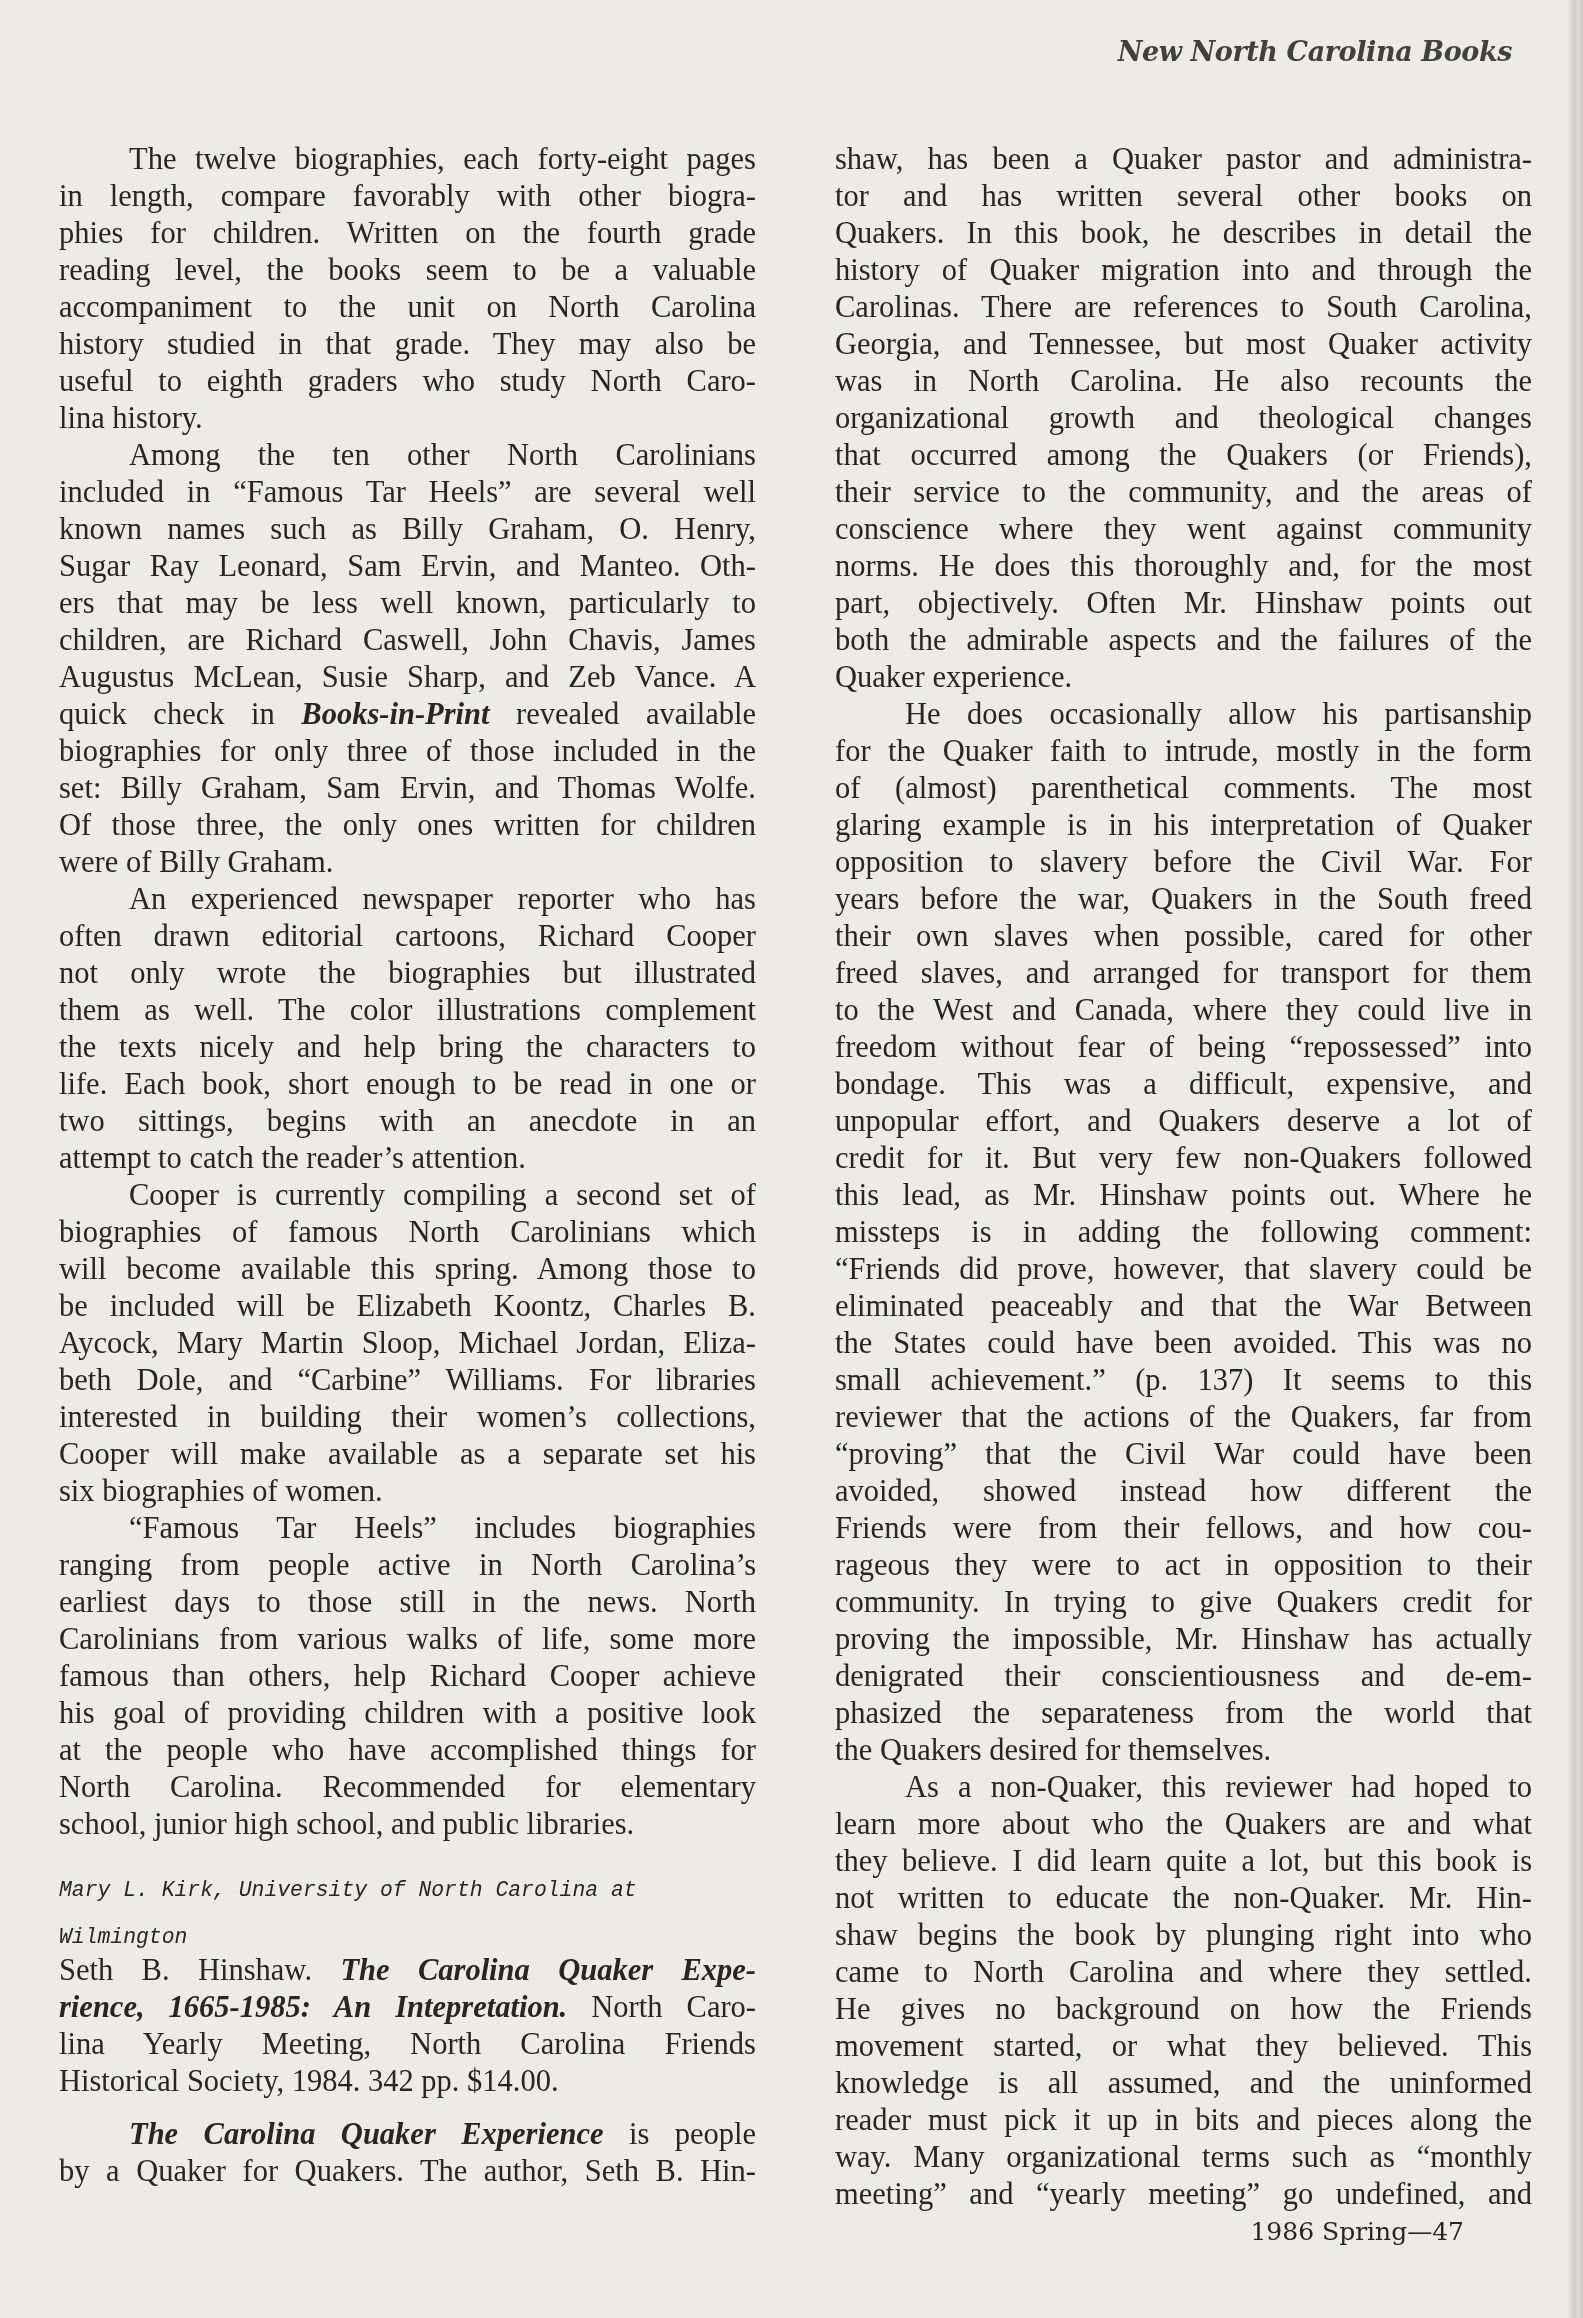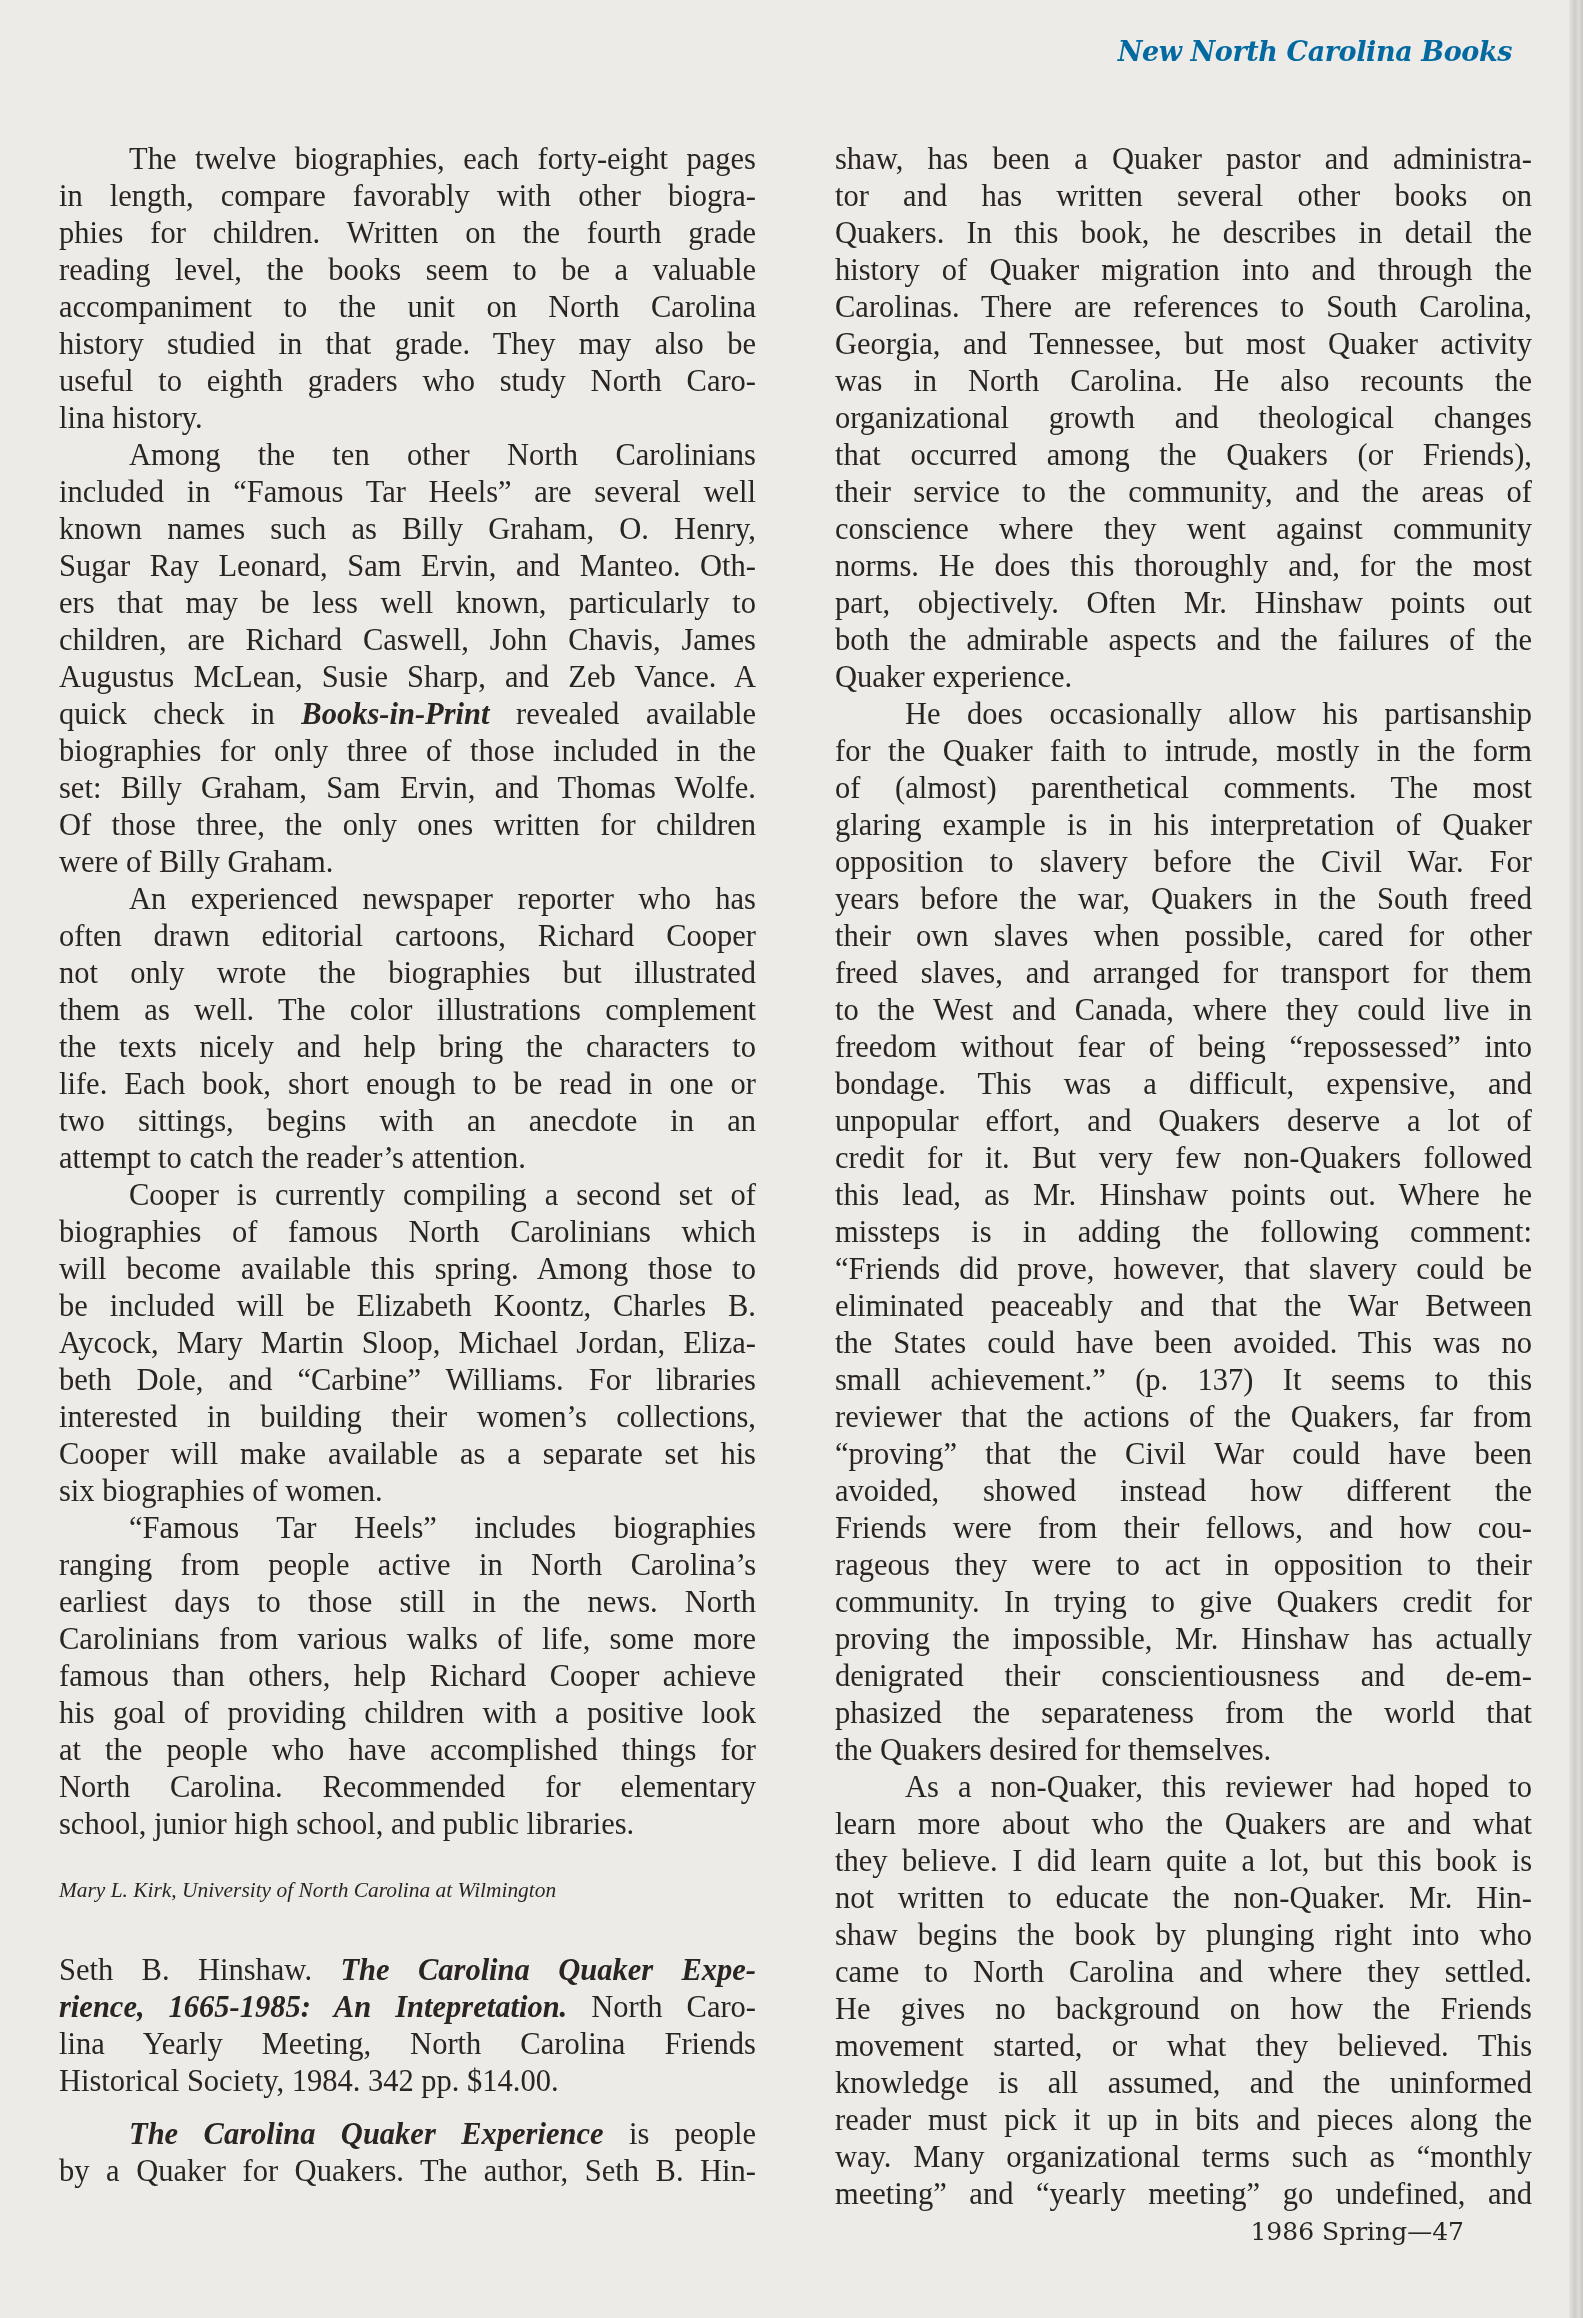--- a/index.html
+++ b/index.html
@@ -9,37 +9,37 @@
     font-family: "DejaVu Serif", "Liberation Serif", serif;
     color: #2a2422;
   }
   .page-edge {
     position: absolute; top: 0; right: 0; width: 14.2px; height: 2319px;
     background: linear-gradient(to right, #e4e3df, #cfcdc8 40%, #dcdbd6 70%, #c9c7c2);
   }
   .running-head {
     position: absolute; top: 36px; right: 71px;
     font-family: "DejaVu Serif", serif; font-weight: bold; font-style: italic;
-    font-size: 27px; color: #0369a1; letter-spacing: -0.4px;
+    font-size: 27px; color: #404040; letter-spacing: -0.4px;
   }
   .col { position: absolute; top: 97px; width: 697px; margin-top: 44px; }
   .col.left { left: 59px; }
   .col.right { left: 835px; }
   .line {
     display: block; height: 37px; line-height: 37px;
     font-family: "Liberation Serif", serif; font-size: 30.5px;
     text-align: justify; text-align-last: justify; white-space: nowrap;
     overflow: visible; transform-origin: left center;
   }
   .line.last { text-align-last: left; }
   .line.indent { text-indent: 70px; }
   .b-i { font-weight: bold; font-style: italic; }
   .byline {
     display: block; height: 47px; line-height: 47px; margin-top: 24px;
-    font-family: Liberation Serif, serif; font-style: italic; font-size: 21.4px;
+    font-family: Liberation Mono, monospace; font-style: italic; font-size: 21.4px;
   }
   .citation-gap { display: block; height: 38px; }
   .para-gap { display: block; height: 16px; }
   .folio {
     position: absolute; top: 2217px; right: 119px;
     font-family: "DejaVu Serif", serif; font-size: 25px; color: #2a2422; margin-left: 48px;
   }
 </style>
 </head>
 <body>

